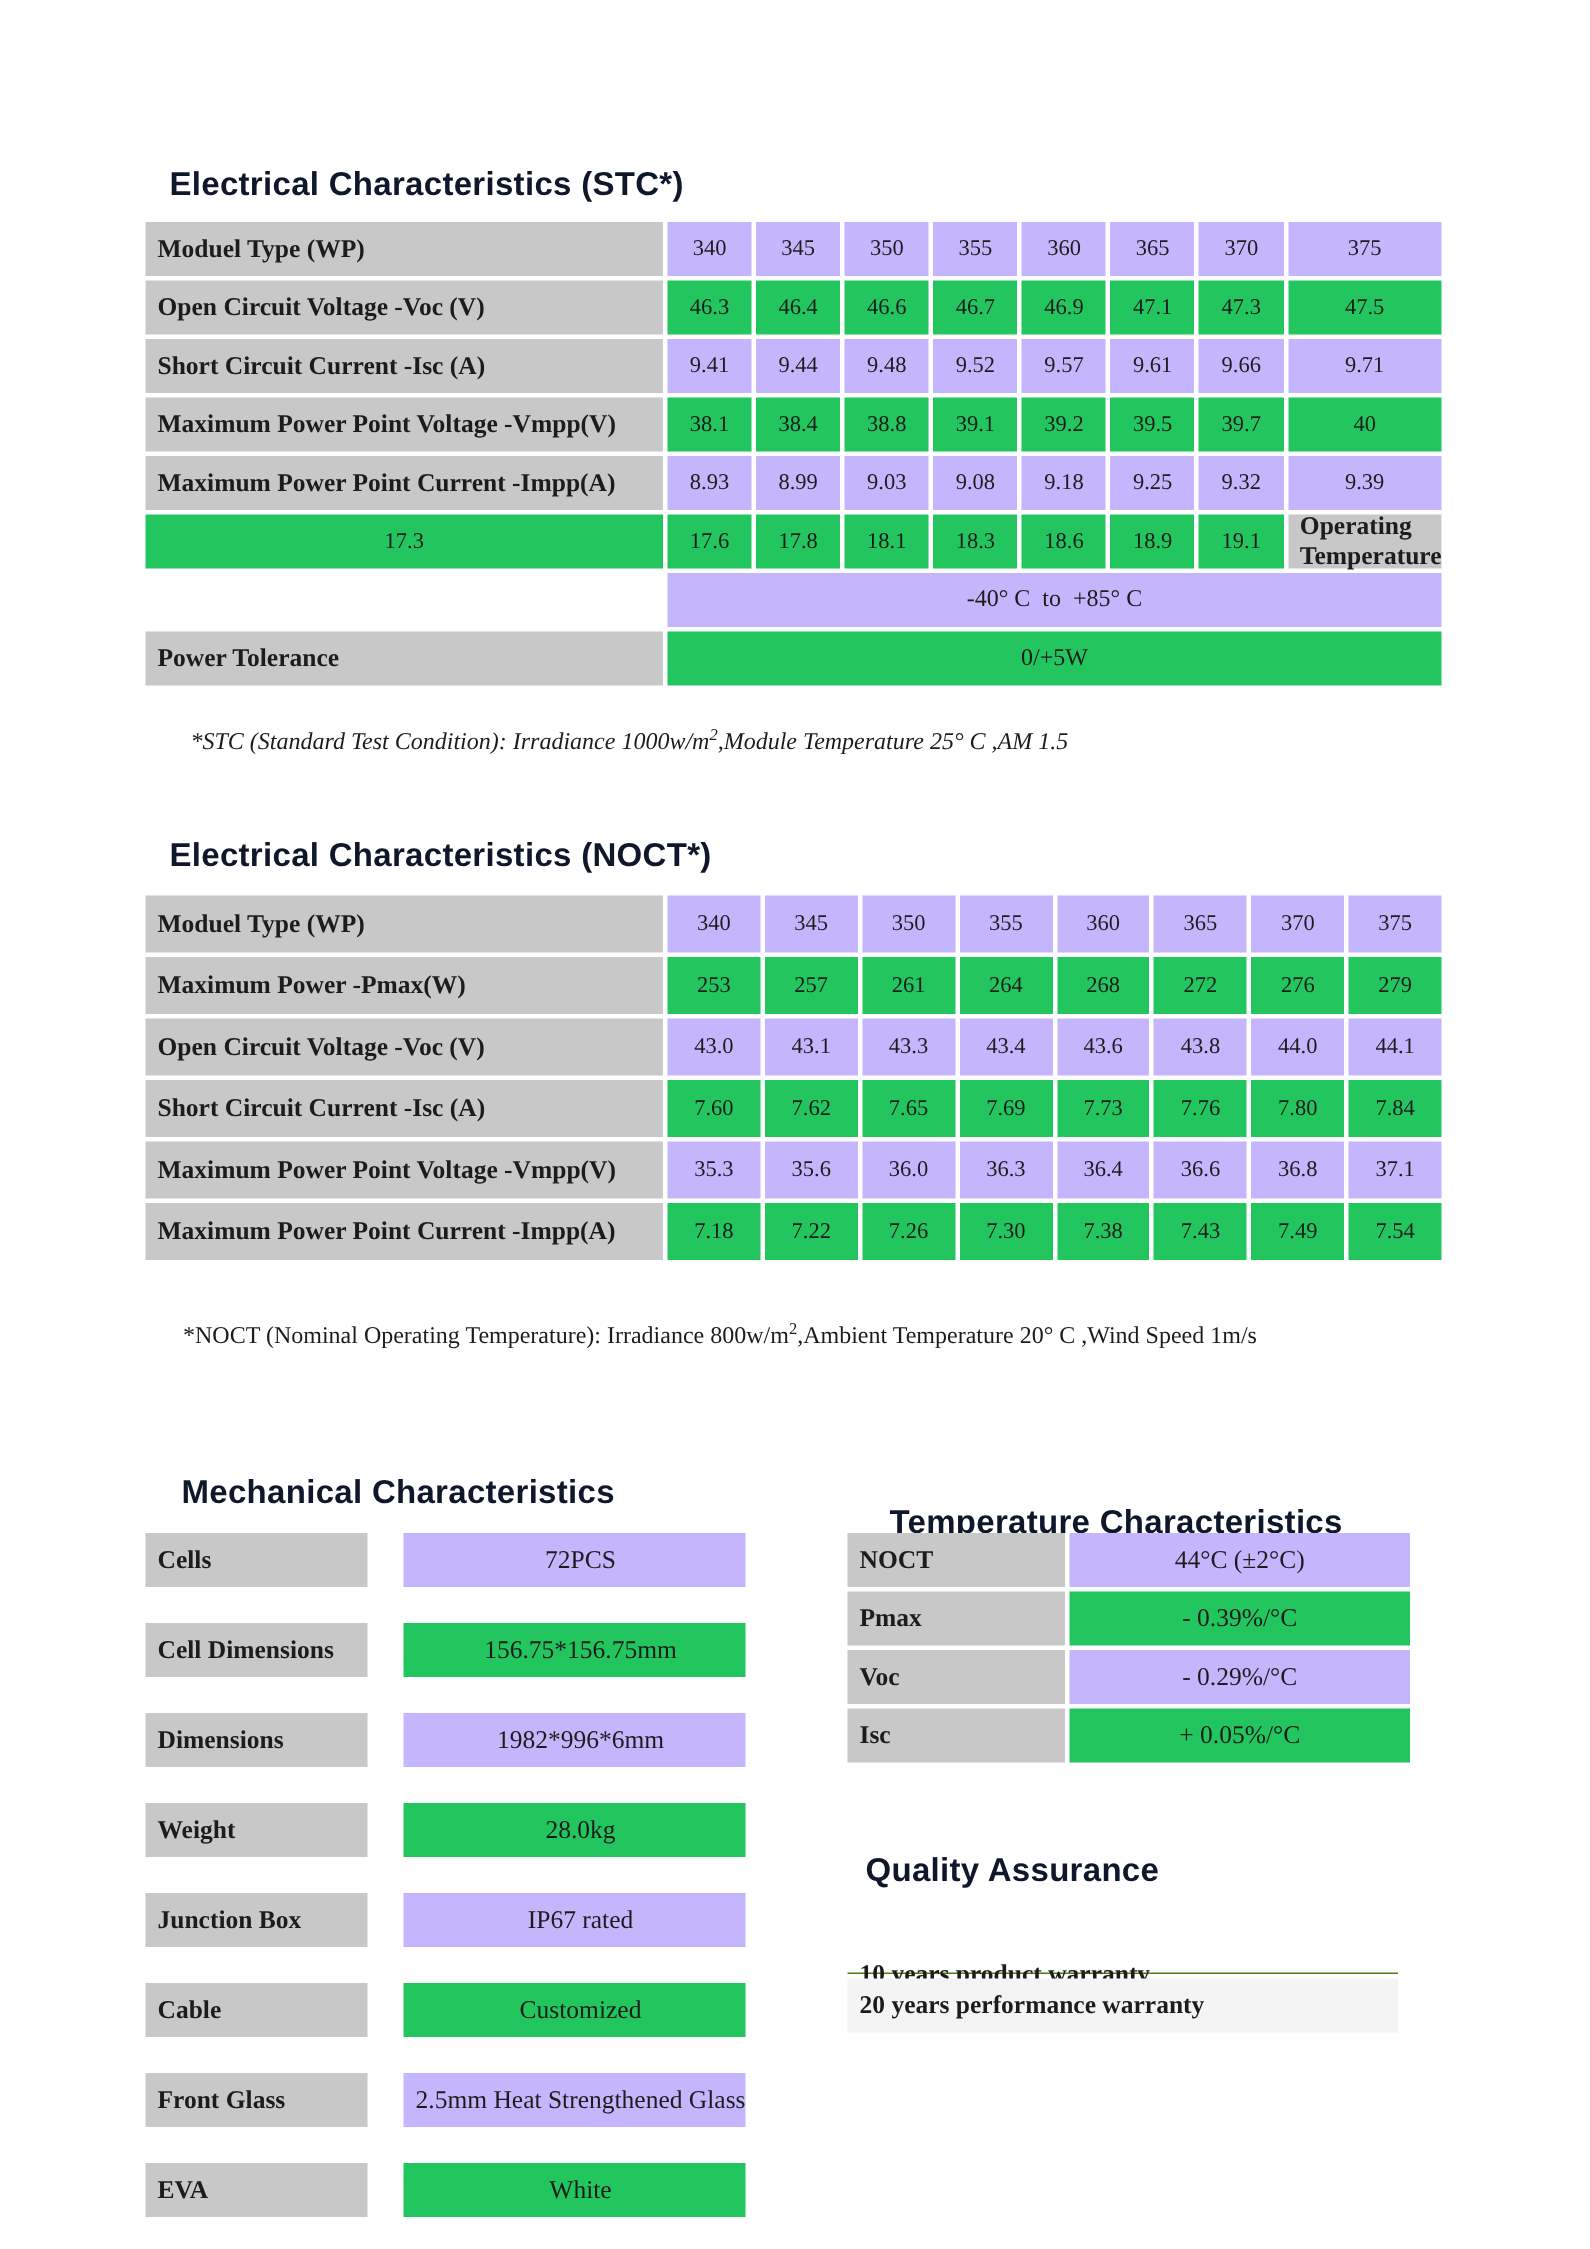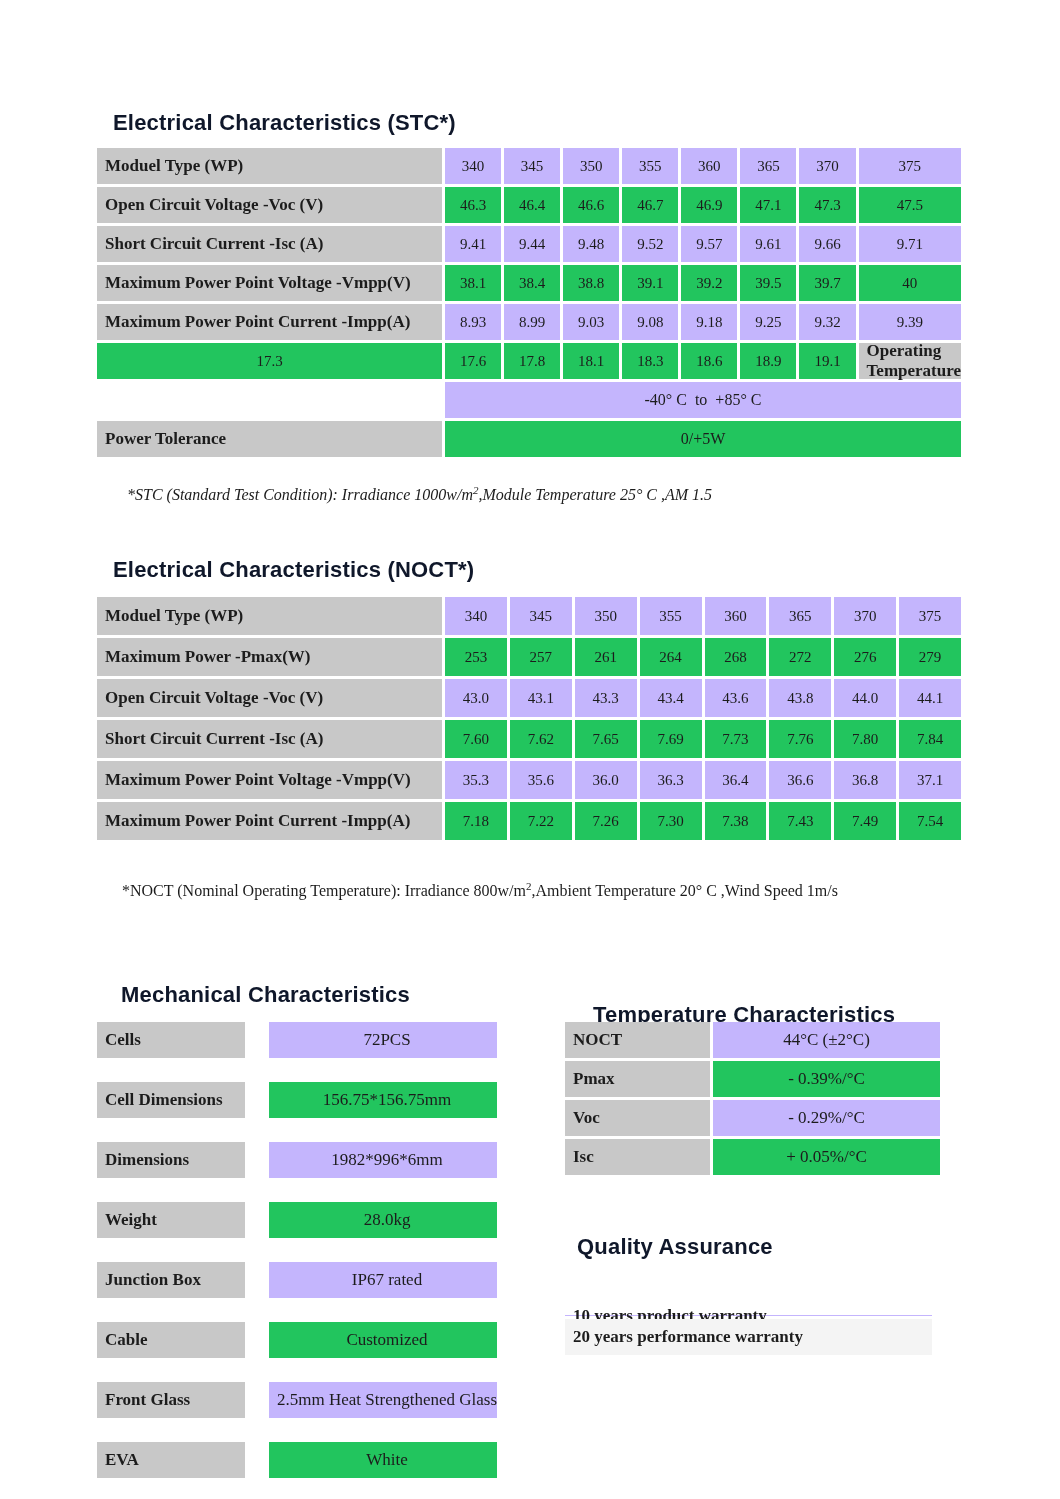--- a/index.html
+++ b/index.html
@@ -25,21 +25,21 @@
   .val.dark  { background:#22c55e; }
   .val.merged { grid-column:2 / -1; font-size:16px; white-space:pre; }
   .note { position:absolute; margin:0; font-size:16px; }
   .note sup { font-size:11px; }
   #mech-table { left:97px;  top:1022px; width:400px; grid-template-columns:148px 1fr; grid-auto-rows:36px;gap:24px; }
   #temp-table { left:565px; top:1022px; width:375px; grid-template-columns:145px 1fr; grid-auto-rows:36px; }
   #qa-table   { left:565px; top:1280px; width:367px; grid-template-columns:1fr;       grid-auto-rows:36px; }
   .kv-val { font-size:17px; display:flex; align-items:center; padding-left:8px; }
   .kv-val.center { justify-content:center; padding-left:0; }
   .qa-row { font-weight:bold; font-size:17px; display:flex; align-items:center; padding-left:8px; }
-  .qa-gray  { background:#c4b5fd;margin-top:35px; }
+  .qa-gray  { background:#4d7c0f;margin-top:35px; }
   .qa-light { background:#f4f4f4; }
 </style>
 </head>
 <body>
 
 <div class="page">
 
   <h2 class="blue-heading" style="left:113px; top:110px;">Electrical Characteristics (STC*)</h2>
 
   <div class="spec-table" id="stc-table">

